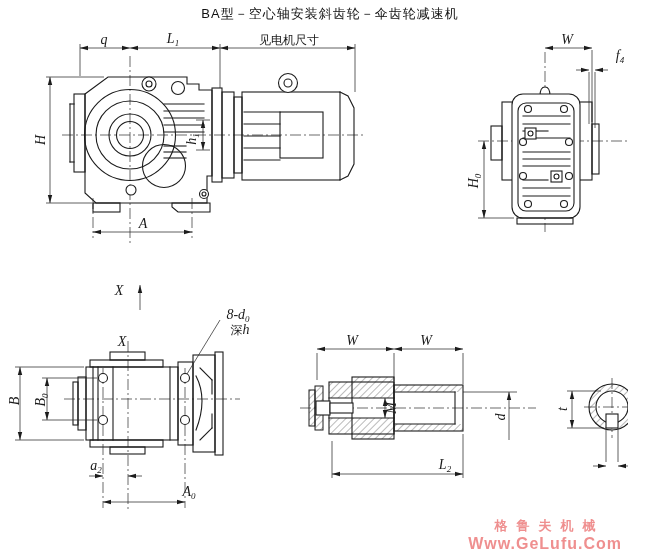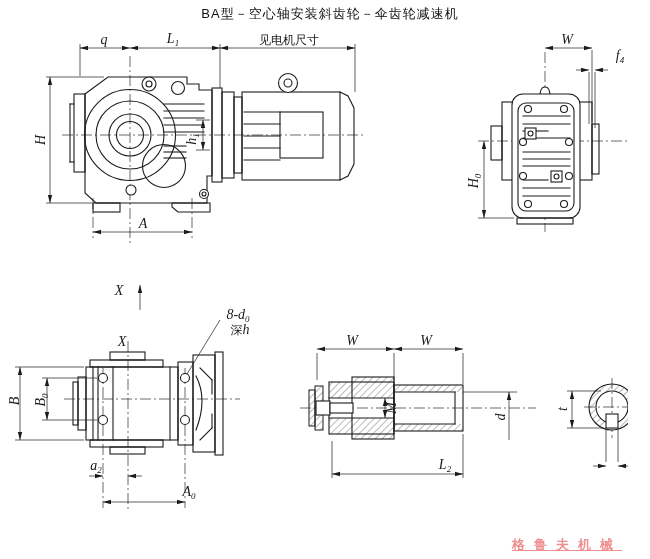--- a/index.html
+++ b/index.html
@@ -11,21 +11,21 @@
   .t{stroke:#2b2b2b;stroke-width:0.75;fill:none;}
   .c{stroke:#2b2b2b;stroke-width:0.7;fill:none;stroke-dasharray:11 3 2 3;}
   .lbl{position:absolute;transform:translate(-50%,-50%);font-family:"Liberation Serif",serif;
        font-style:italic;font-size:14px;white-space:nowrap;line-height:1;}
   .lbl sub{font-size:9px;font-style:italic;}
   .rot{transform:translate(-50%,-50%) rotate(-90deg);}
   .cjk{font-family:"Liberation Sans",sans-serif;font-style:normal;font-size:12px;}
   .cjk-inline{font-style:normal;font-size:12px;font-family:"Liberation Sans",sans-serif;}
   #title{position:absolute;left:330px;top:14px;transform:translate(-50%,-50%);
          font-size:13px;letter-spacing:1px;color:#111;white-space:nowrap;}
-  #wm{position:absolute;right:6px;bottom:6px;text-align:center;font-weight:bold;line-height:1.2;text-decoration:underline;}
+  #wm{position:absolute;right:6px;bottom:6px;text-align:center;font-weight:bold;line-height:1.2;}
   #wm .l1{font-size:13px;letter-spacing:9px;padding-left:9px;}
   #wm .l2{font-size:16px;letter-spacing:1px;}
 </style>
 </head>
 <body>
 
 <div id="stage">
 
 <svg width="650" height="559" viewBox="0 0 650 559">
   <defs>
@@ -289,15 +289,16 @@
 <span class="lbl" style="left:426px;top:341px;"><span>W</span></span>
 <span class="lbl rot" style="left:392px;top:408px;"><span>M</span></span>
 <span class="lbl rot" style="left:501px;top:417px;"><span>d</span></span>
 <span class="lbl" style="left:397px;top:466px;margin-left:48px;"><span>L</span><sub>2</sub></span>
 
 <span class="lbl rot" style="left:563px;top:409px;"><span>t</span></span>
 <span class="lbl" style="left:637px;top:459px;"><span>u</span></span>
 
 <div id="wm" style="color: rgb(239, 143, 143);">
   <div class="l1">格鲁夫机械</div>
+  <div class="l2">Www.GeLufu.Com</div>
 </div>
 
 </div>
 
 </body></html>

